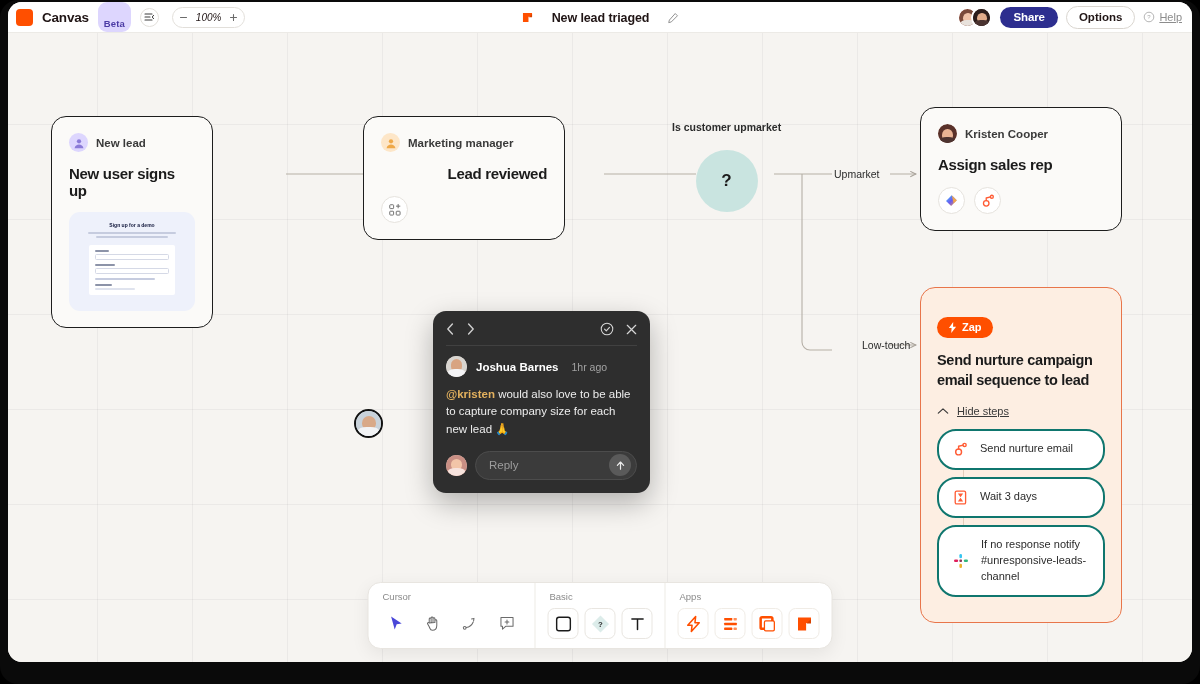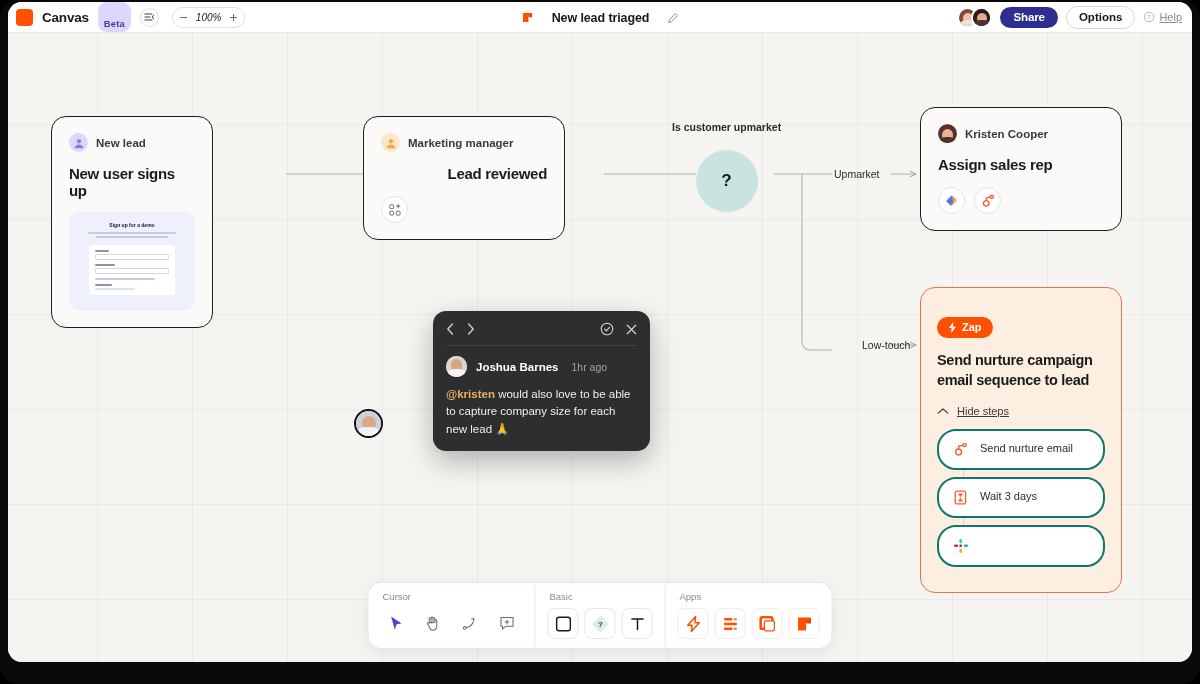--- a/index.html
+++ b/index.html
@@ -532,20 +532,21 @@
         <div class="step" style="align-items:center">
           <span>
             <svg width="18" height="18" viewBox="0 0 18 18">
               <rect x="2" y="7.4" width="4.2" height="2.6" rx="1.3" fill="#e01e5a"></rect>
               <rect x="7.4" y="2" width="2.6" height="4.2" rx="1.3" fill="#36c5f0"></rect>
               <rect x="11.8" y="7.4" width="4.2" height="2.6" rx="1.3" fill="#2eb67d"></rect>
               <rect x="7.4" y="11.8" width="2.6" height="4.2" rx="1.3" fill="#ecb22e"></rect>
               <rect x="7.4" y="7.4" width="2.6" height="2.6" rx=".7" fill="#8c3b5e"></rect>
             </svg>
           </span>
+          <span class="lab">If no response notify #unresponsive-leads-channel</span>
         </div>
       </div>
     </div>
 
     <div id="cursor-av" style="left:346px;top:376px;">
       <span class="face">
         <span class="hair" style="background:#c9d2da"></span>
         <span class="skin" style="background:#d9a988;top:18%;height:56%"></span>
         <span class="body" style="background:#f2f3f5;height:38%"></span>
       </span>
@@ -588,20 +589,37 @@
               <span class="skin" style="background:#d8a482;top:16%;height:58%"></span>
               <span class="body" style="background:#f4f4f6;height:36%"></span>
             </span>
           </span>
           <span class="cm-name">Joshua Barnes</span>
           <span class="cm-time">1hr ago</span>
         </div>
         <div class="cm-text">
           <span class="mention">@kristen</span><span> would also love to be able to capture company size for each new lead 🙏</span>
         </div>
+        <div class="cm-reply">
+          <span class="av" style="background:#f0d3cd">
+            <span class="face">
+              <span class="hair" style="background:#c98f84"></span>
+              <span class="skin" style="background:#f2c5a8;top:18%;height:56%"></span>
+              <span class="body" style="background:#f7e3dd;height:36%"></span>
+            </span>
+          </span>
+          <div class="reply-box">
+            <span class="reply-ph">Reply</span>
+            <span class="send-btn">
+              <svg width="11" height="11" viewBox="0 0 12 12">
+                    <path d="M6 10V2.4M2.6 5.8L6 2.2l3.4 3.6" fill="none" stroke="#ececec" stroke-width="1.3" stroke-linecap="round" stroke-linejoin="round"></path>
+                  </svg>
+            </span>
+          </div>
+        </div>
       </div>
     </div>
 
     <div id="toolbar">
       <div class="tgroup">
         <div class="tglabel">Cursor</div>
         <div class="titems">
           <div class="titem">
             <svg width="16" height="17" viewBox="0 0 16 17">
                   <path d="M2.6 1.4l10.6 7.2-5 .7-2 5.1z" fill="#4a47d8"></path>

